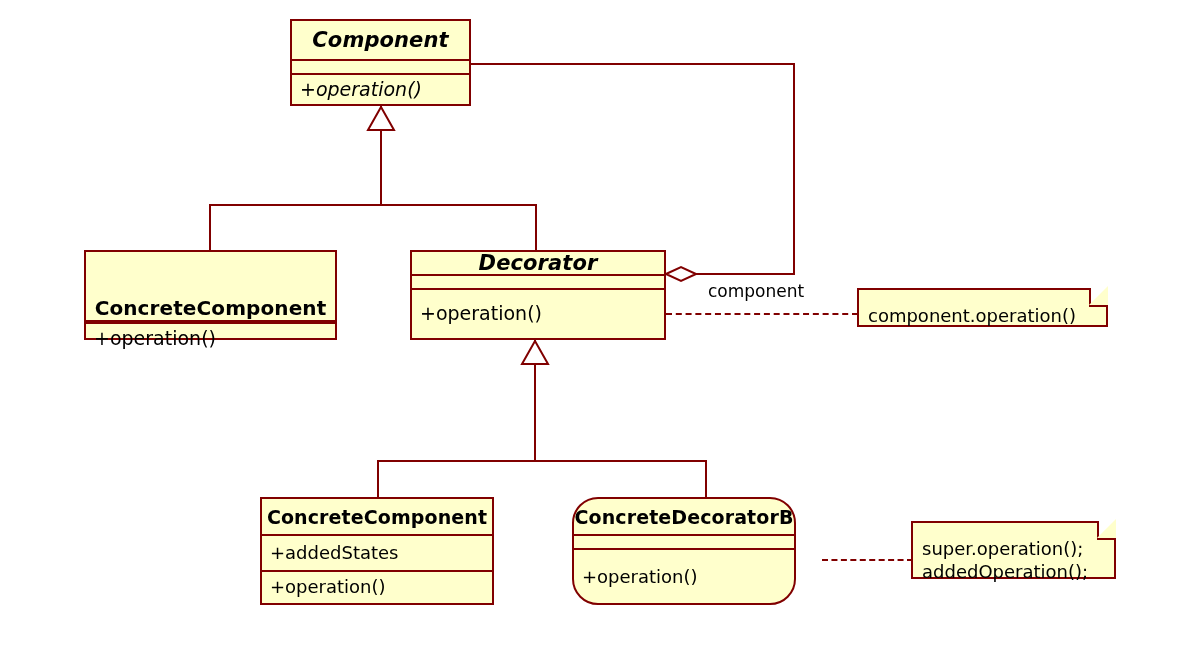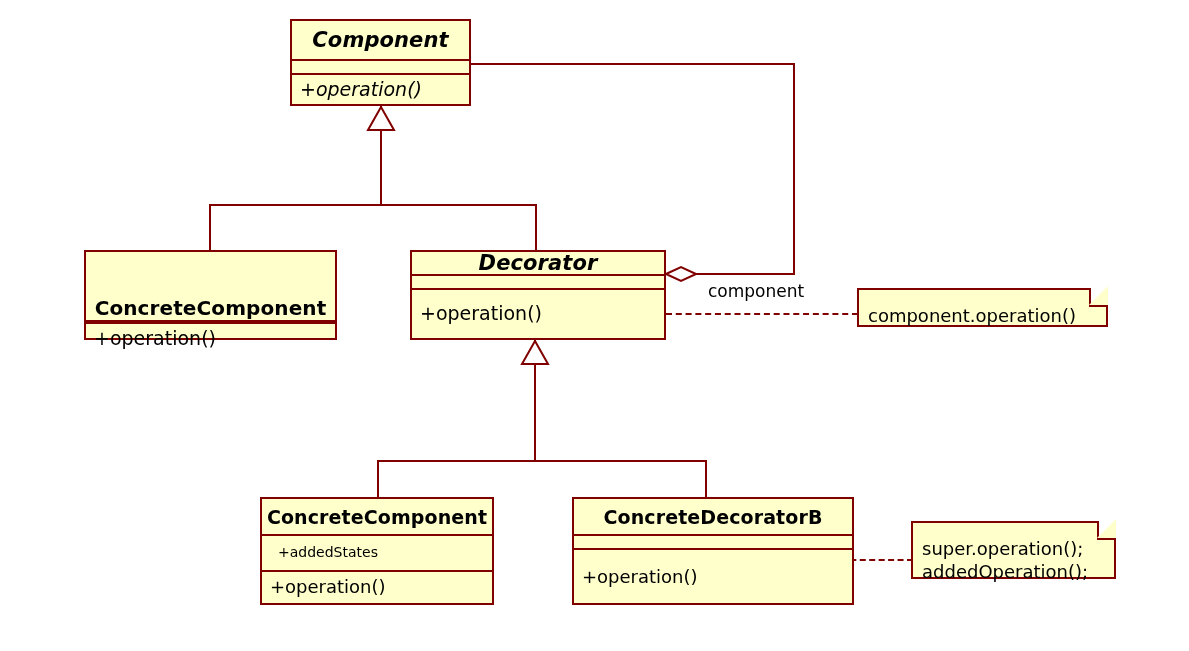--- a/index.html
+++ b/index.html
@@ -187,30 +187,30 @@
     <div class="uml-compartment empty" style="height:12px;"></div>
     <div class="uml-sep"></div>
     <div class="uml-compartment" style="flex:1; font-size:19px;">
       <div class="member">+operation()</div>
     </div>
   </div>
 
   <div class="uml-class" style="left:260px; top:497px; width:234px; height:108px;">
     <div class="uml-name" style="height:35px; font-size:19px;">ConcreteComponent</div>
     <div class="uml-sep"></div>
-    <div class="uml-compartment" style="height:34px; font-size:14px;margin-left:8px;">
+    <div class="uml-compartment" style="height:34px; font-size:18px;">
       <div class="member">+addedStates</div>
     </div>
     <div class="uml-sep"></div>
     <div class="uml-compartment" style="flex:1; font-size:18px;">
       <div class="member">+operation()</div>
     </div>
   </div>
 
-  <div class="uml-class" style="left:572px; top:497px; width:282px; height:108px;">
+  <div class="uml-class" style="left:572px; top:497px; width:224px; height:108px;border-radius:26px;">
     <div class="uml-name" style="height:35px; font-size:19px;">ConcreteDecoratorB</div>
     <div class="uml-sep"></div>
     <div class="uml-compartment empty" style="height:12px;"></div>
     <div class="uml-sep"></div>
     <div class="uml-compartment" style="flex:1; font-size:18px; padding-top:4px;">
       <div class="member">+operation()</div>
     </div>
   </div>
 
   <div class="uml-note" style="left:857px; top:288px; width:251px; height:39px; font-size:18px;">

